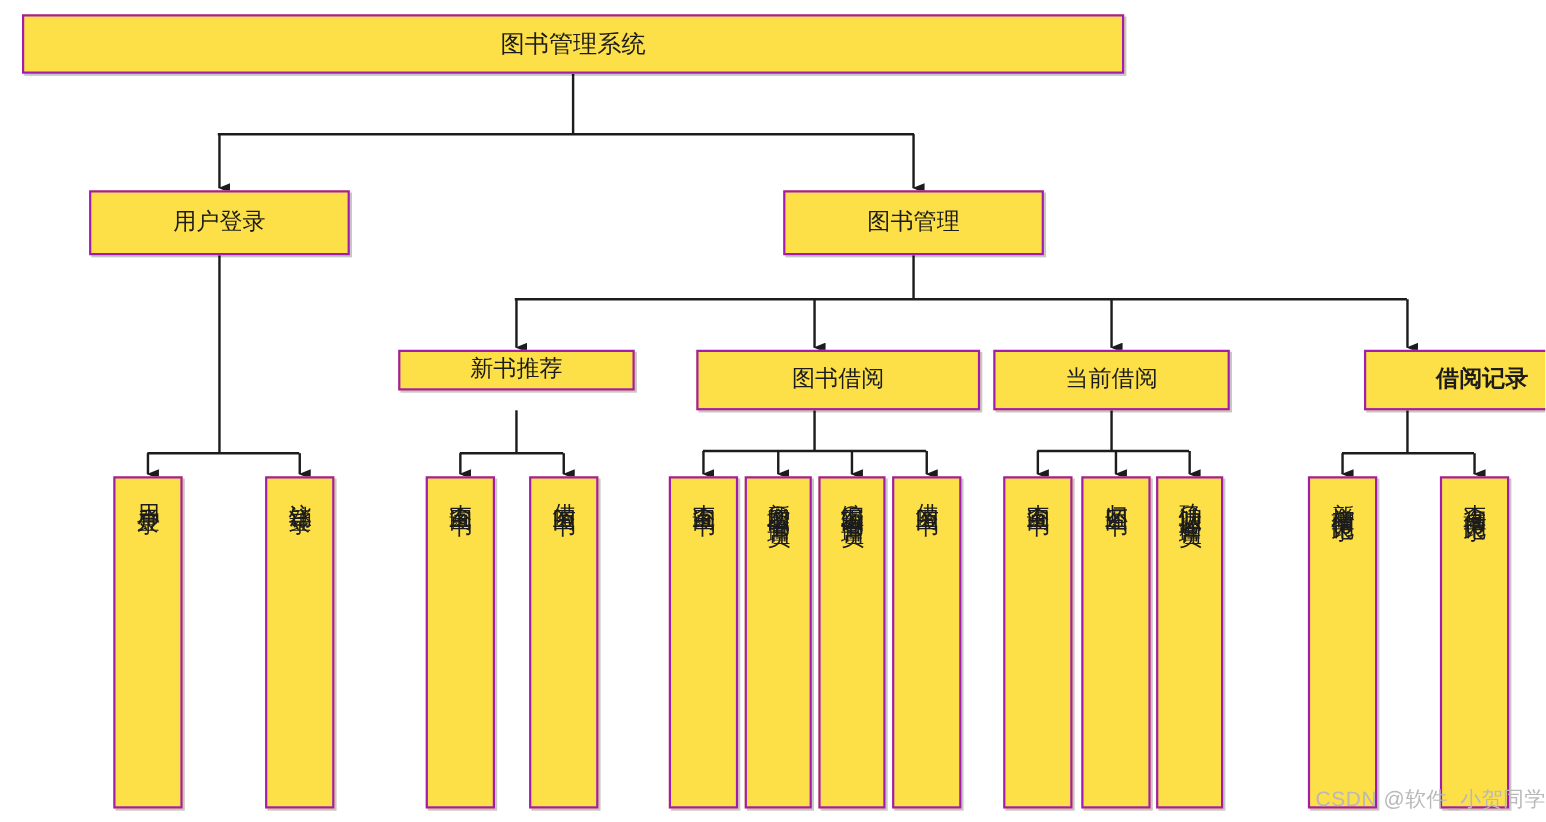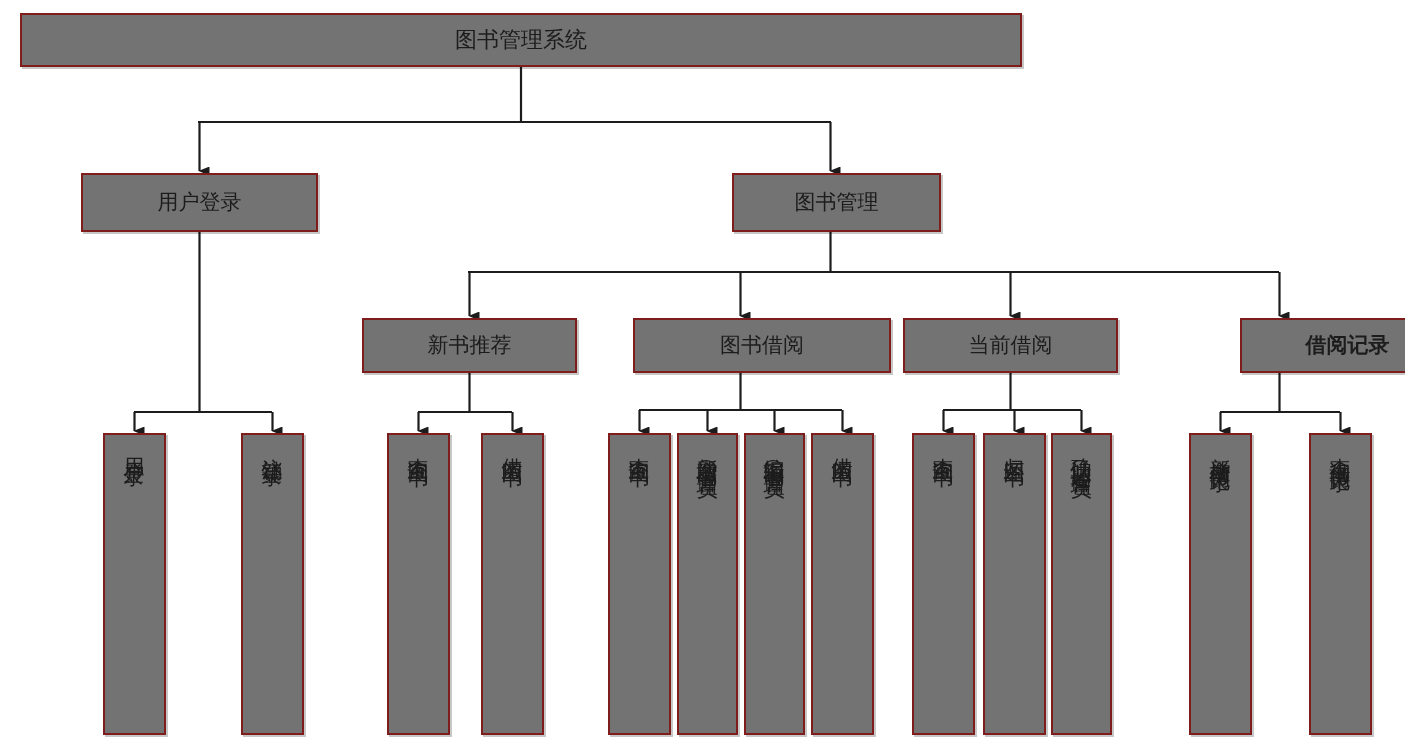--- a/index.html
+++ b/index.html
@@ -21,22 +21,22 @@
     position: absolute;
     left: 0;
     top: 0;
     width: 1405px;
     height: 747px;
     pointer-events: none;
   }
   .node {
     position: absolute;
     box-sizing: border-box;
-    background: #737373;
-    border: 2px solid #7f1d1d;
+    background: #fde047;
+    border: 2px solid #a21caf;
     box-shadow: 2px 2px 0 rgba(0,0,0,0.22);
     display: flex;
     align-items: center;
     justify-content: center;
     overflow: hidden;
   }
   .node .label {
     color: #1c1c1c;
     text-align: center;
     line-height: 1.18;
@@ -116,24 +116,24 @@
       </g>
   </svg>
 
   <div id="nodes-layer">
       <div class="node horiz root" style="left: 20px; top: 13px; width: 1002px; height: 54px;">
         <span class="label">图书管理系统</span>
       </div>
       <div class="node horiz level2" style="left: 81px; top: 173px; width: 237px; height: 59px;">
         <span class="label">用户登录</span>
       </div>
-      <div class="node horiz level2" style="left: 712px; top: 173px; width: 209px; height: 59px; margin-left: 20px;">
+      <div class="node horiz level2" style="left: 712px; top: 173px; width: 237px; height: 59px;">
         <span class="label">图书管理</span>
       </div>
-      <div class="node horiz level3" style="left: 362px; top: 318px; width: 215px; height: 55px;">
+      <div class="node horiz level3" style="left: 362px; top: 318px; width: 215px; height: 37px;">
         <span class="label">新书推荐</span>
       </div>
       <div class="node horiz level3" style="left: 633px; top: 318px; width: 258px; height: 55px;">
         <span class="label">图书借阅</span>
       </div>
       <div class="node horiz level3" style="left: 903px; top: 318px; width: 215px; height: 55px; align-items: center;">
         <span class="label">当前借阅</span>
       </div>
       <div class="node horiz level3" style="left: 1240px; top: 318px; width: 215px; height: 55px; font-weight: bold;">
         <span class="label">借阅记录</span>
@@ -172,13 +172,14 @@
         <span class="label">确认归还（管理员）</span>
       </div>
       <div class="node vert leaf" style="left: 1189px; top: 433px; width: 63px; height: 302px;">
         <span class="label">新增借阅记录</span>
       </div>
       <div class="node vert leaf" style="left: 1309px; top: 433px; width: 63px; height: 302px;">
         <span class="label">查询借阅记录</span>
       </div>
     </div>
 
+  <div class="watermark" style="left: 1196px; top: 714px;">CSDN @软件_小贺同学</div>
 </div>
 
 </body></html>

